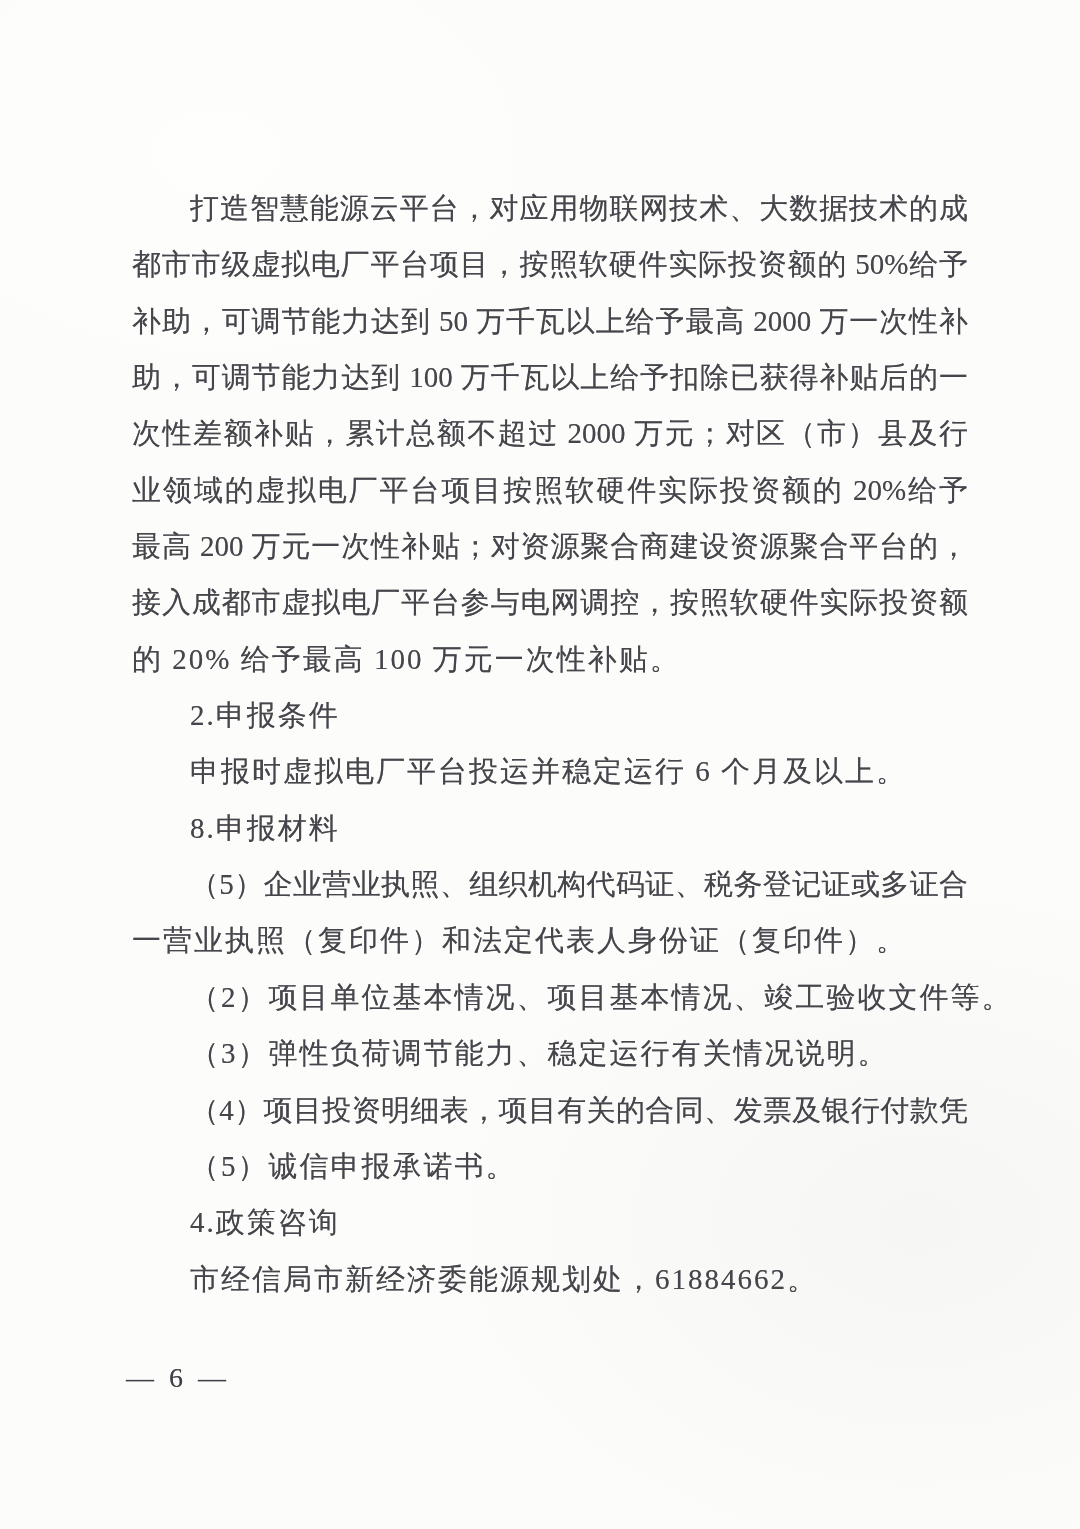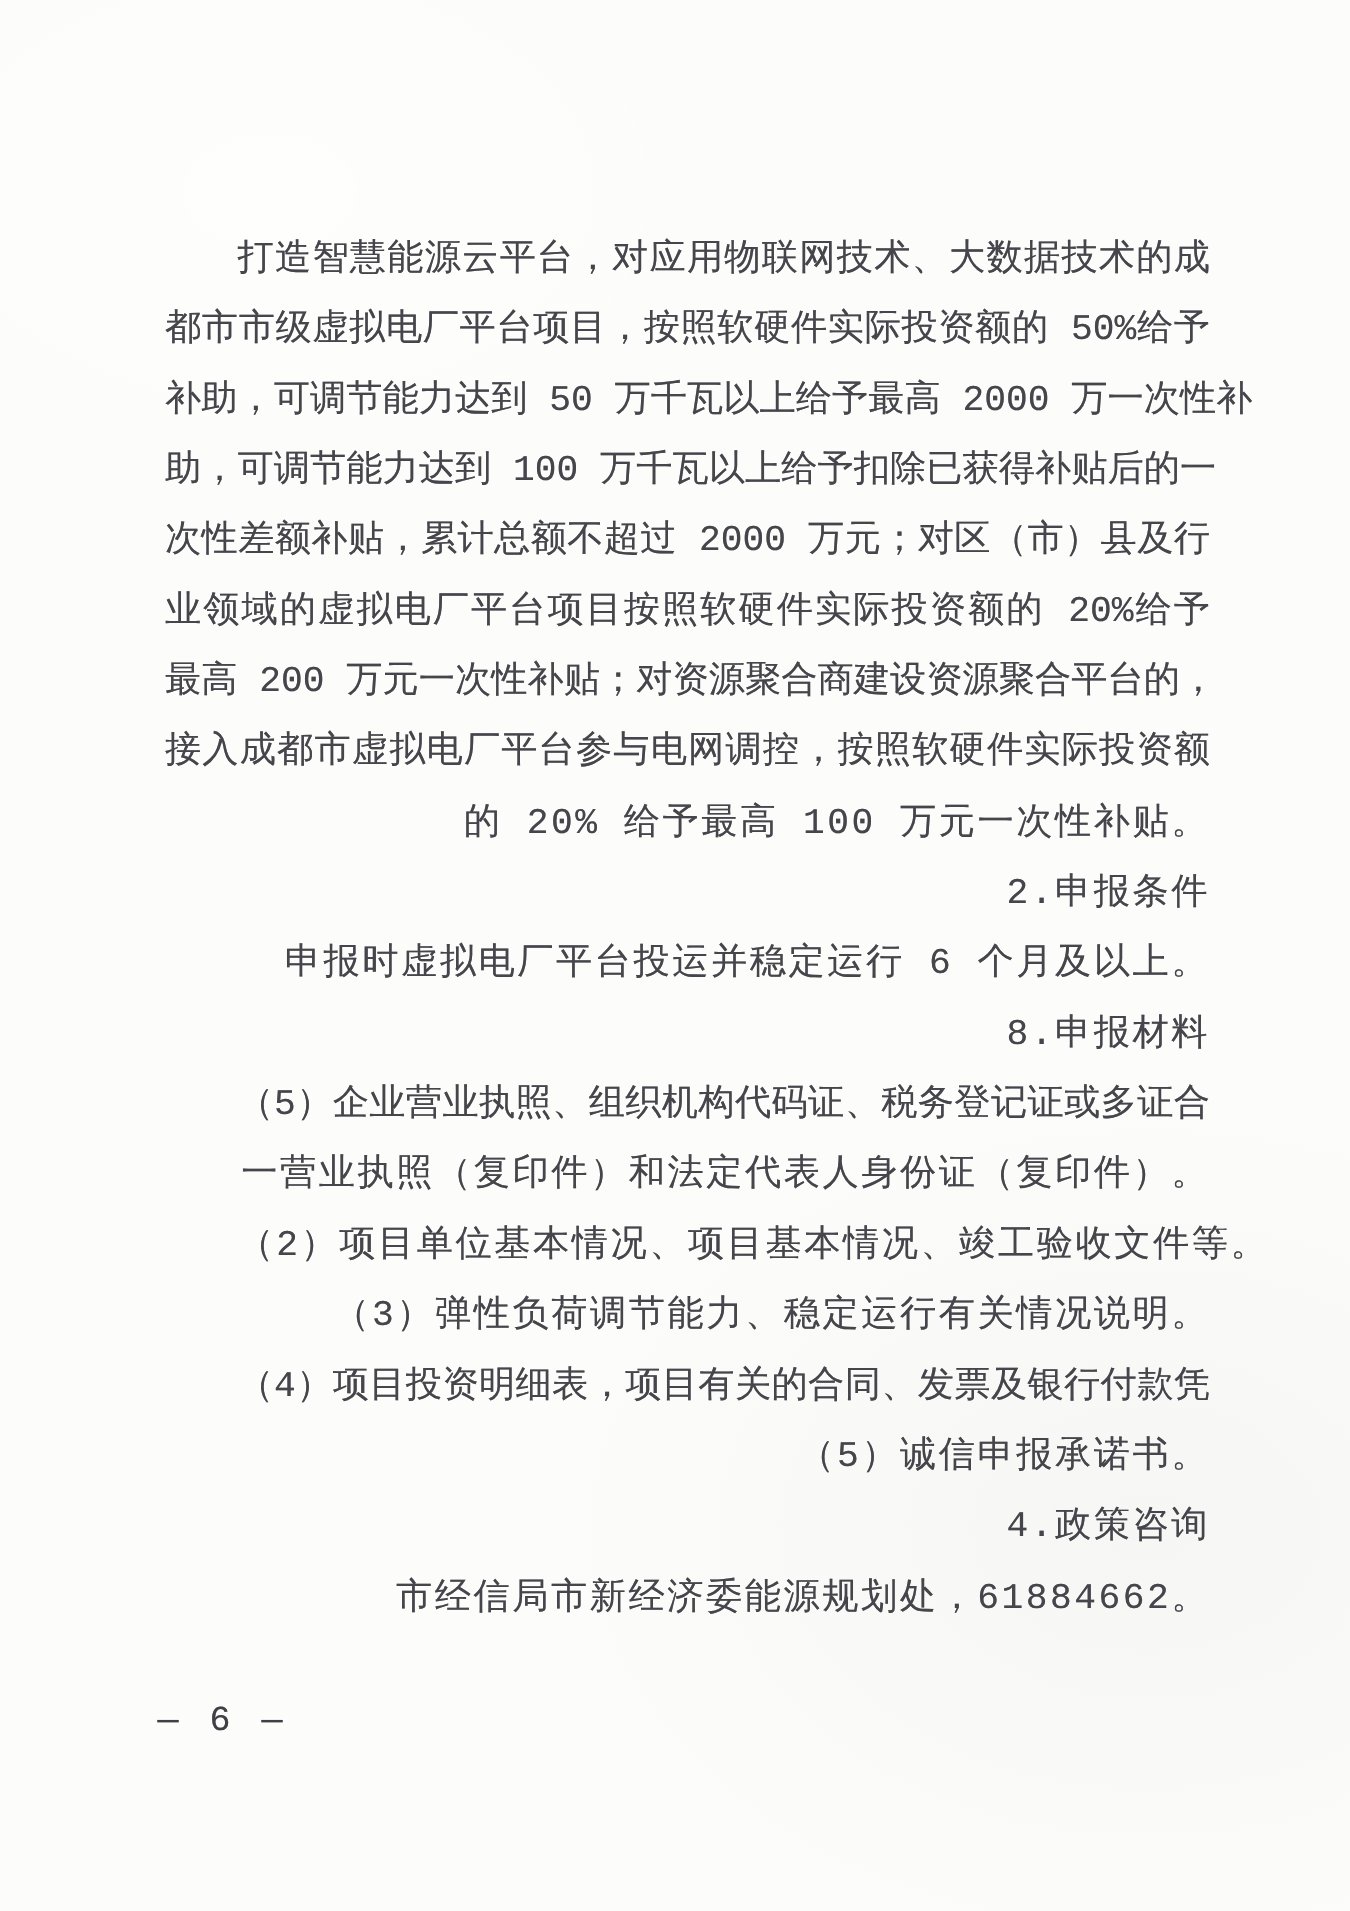--- a/index.html
+++ b/index.html
@@ -14,21 +14,20 @@
   }
   .page {
     position: relative;
     width: 1080px;
     height: 1529px;
     background: #fcfcfa;
     
     background-image:
       radial-gradient(ellipse 600px 400px at 20% 10%, rgba(255,255,255,0.6), rgba(255,255,255,0) 70%),
       radial-gradient(ellipse 700px 500px at 85% 80%, rgba(240,240,238,0.5), rgba(255,255,255,0) 70%);
-    font-family: Liberation Mono, monospace;
   }
   .textblock {
     position: absolute;
     left: 132px;
     top: 180px;
     width: 836px;
   }
   .line {
     height: 56.35px;
     line-height: 56.35px;
@@ -41,21 +40,20 @@
   .line.indent {
     text-indent: 2em;
   }
   .line.justify {
     text-align: justify;
     text-align-last: justify;
     text-justify: inter-character;
   }
   .line:not(.justify) {
     letter-spacing: 2px;
-    text-align: right;
   }
   .footer {
     position: absolute;
     left: 126px;
     top: 1358px;
     font-size: 28px;
     line-height: 40px;
     color: #3f3f46;
     letter-spacing: 4px;
     text-shadow: 0 0 0.5px rgba(70,70,80,0.55);

